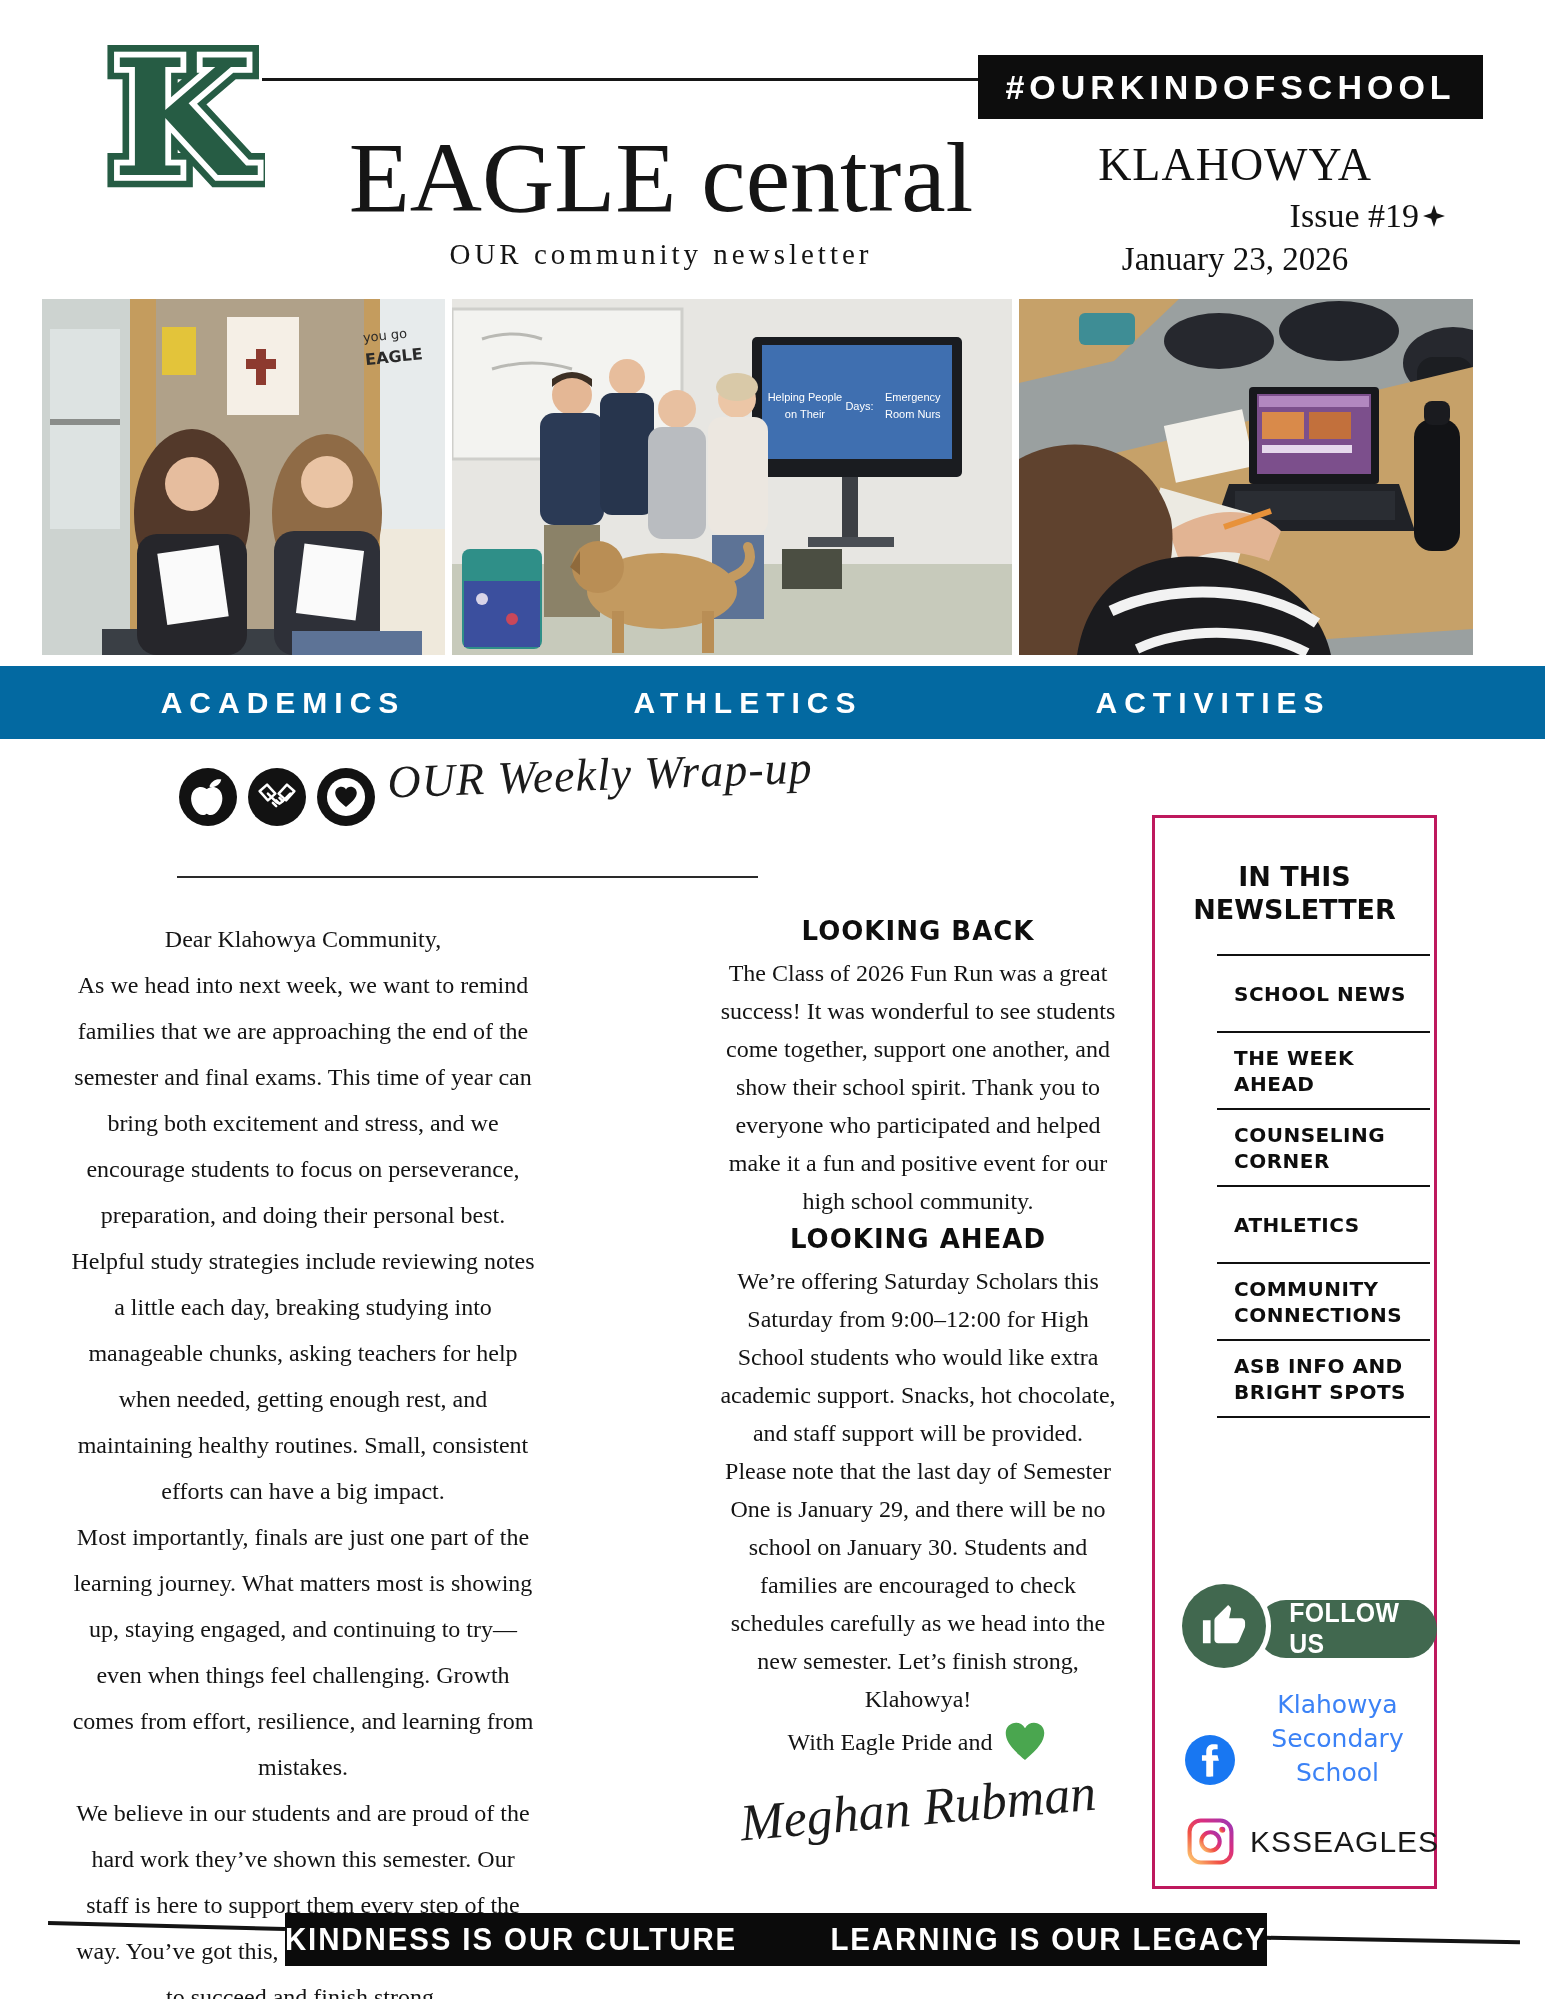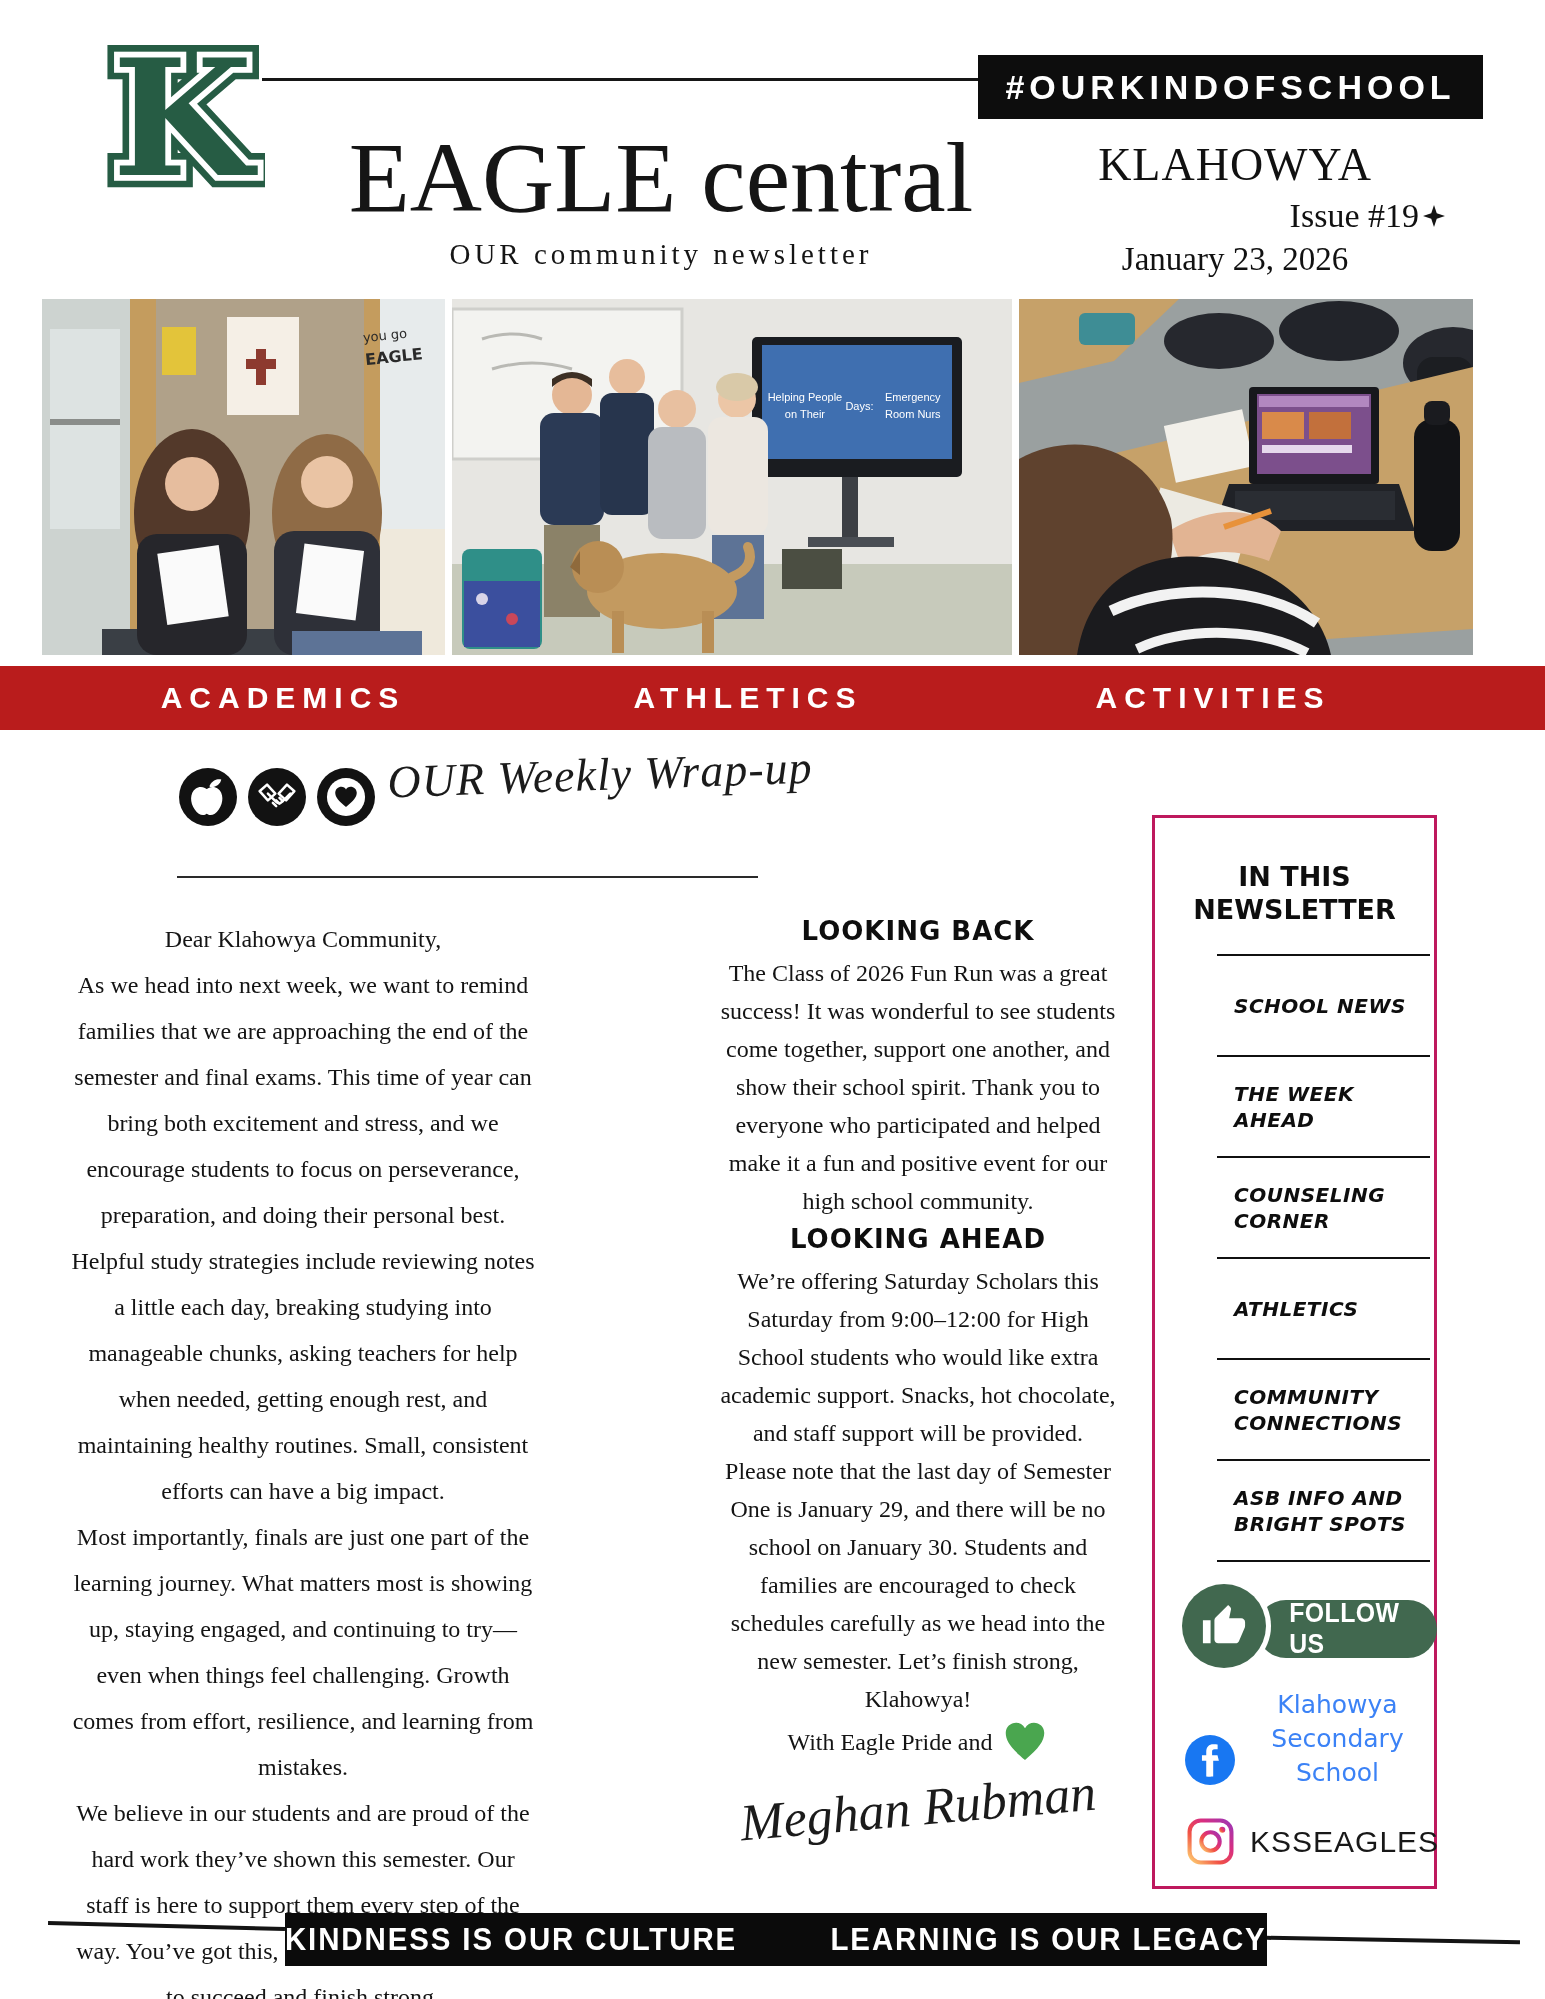--- a/index.html
+++ b/index.html
@@ -29,21 +29,21 @@
   #photo-2{left:452px;width:560px;}
   #photo-3{left:1019px;width:454px;}
   .window-text{position:absolute;left:80%;top:7%;width:20%;transform:rotate(-6deg);
         font-family:"DejaVu Sans",sans-serif;font-size:13px;line-height:1.5;color:#2a2a2a;text-align:left;}
   .window-text div:nth-child(2){font-size:16px;font-weight:700;}
   .tv-text{position:absolute;left:55.8%;top:14.5%;width:33.5%;height:31%;display:flex;flex-direction:row;
         justify-content:center;align-items:center;color:#fff;font-family:"Liberation Sans",sans-serif;
         font-size:11px;line-height:1.5;text-align:center;}
 
   
-  .catbar{position:absolute;left:0;top:666px;width:1545px;height:64px;background:#b91c1c;}
+  .catbar{position:absolute;left:0;top:666px;width:1545px;height:73px;background:#0369a1;}
   .catbar span{position:absolute;top:50%;transform:translate(-50%,-50%);color:#fff;
         font-family:"Liberation Sans",sans-serif;font-weight:700;font-size:30px;letter-spacing:7px;}
   .cat-0{left:283px;} .cat-1{left:748px;} .cat-2{left:1213px;}
 
   
   .icon-circle{position:absolute;width:58px;height:58px;top:768px;}
   #icon-apple{left:179px;} #icon-handshake{left:248px;} #icon-heart{left:317px;}
   .script-title{position:absolute;left:380px;top:748px;width:440px;text-align:center;
         font-style:italic;font-size:46px;letter-spacing:1px;color:#1b1b1b;transform:rotate(-2deg);}
   .wrapup-line{position:absolute;left:177px;top:876px;width:581px;height:2px;background:#2a2a2a;}
@@ -62,21 +62,21 @@
   .closing-row span{font-size:24px;}
   .signature{font-style:italic;font-size:52px;margin-top:14px;transform:rotate(-5deg);color:#1b1b1b;}
 
   
   .sidebar{position:absolute;left:1152px;top:815px;width:285px;height:1074px;border:3px solid #be185d;
         box-sizing:border-box;background:#fff;}
   .sb-title{margin-top:42px;text-align:center;font-family:"DejaVu Sans",sans-serif;font-weight:800;
         font-size:27px;line-height:33px;color:#0e0e0e;}
   .sb-sep{margin:0 4px 0 62px;height:2px;background:#101010;}
   .sb-title-gap{height:28px;}
-  .sb-item{height:99px;display:flex;align-items:center;padding-left:79px;padding-right:10px;box-sizing:border-box;font-style:italic;}
+  .sb-item{height:75px;display:flex;align-items:center;padding-left:79px;padding-right:10px;box-sizing:border-box;}
   .sb-item span{font-family:"DejaVu Sans",sans-serif;font-weight:700;font-size:20px;line-height:26px;
         letter-spacing:0.5px;color:#0e0e0e;}
   .follow-pill{position:absolute;left:102px;top:782px;width:180px;height:58px;background:#41684f;
         border-radius:29px;display:flex;align-items:center;justify-content:center;padding-left:26px;
         box-sizing:border-box;cursor:pointer;}
   .follow-pill span{color:#fff;font-family:"Liberation Sans",sans-serif;font-weight:700;font-size:27px;
         letter-spacing:0.5px;transform:scaleX(0.92);}
   .follow-circle{position:absolute;left:27px;top:766px;width:84px;height:84px;border-radius:50%;
         background:#41684f;box-shadow:0 0 0 5px #ffffff;display:flex;align-items:center;justify-content:center;}
   .fb-row{position:absolute;left:0;top:870px;width:279px;cursor:pointer;}

